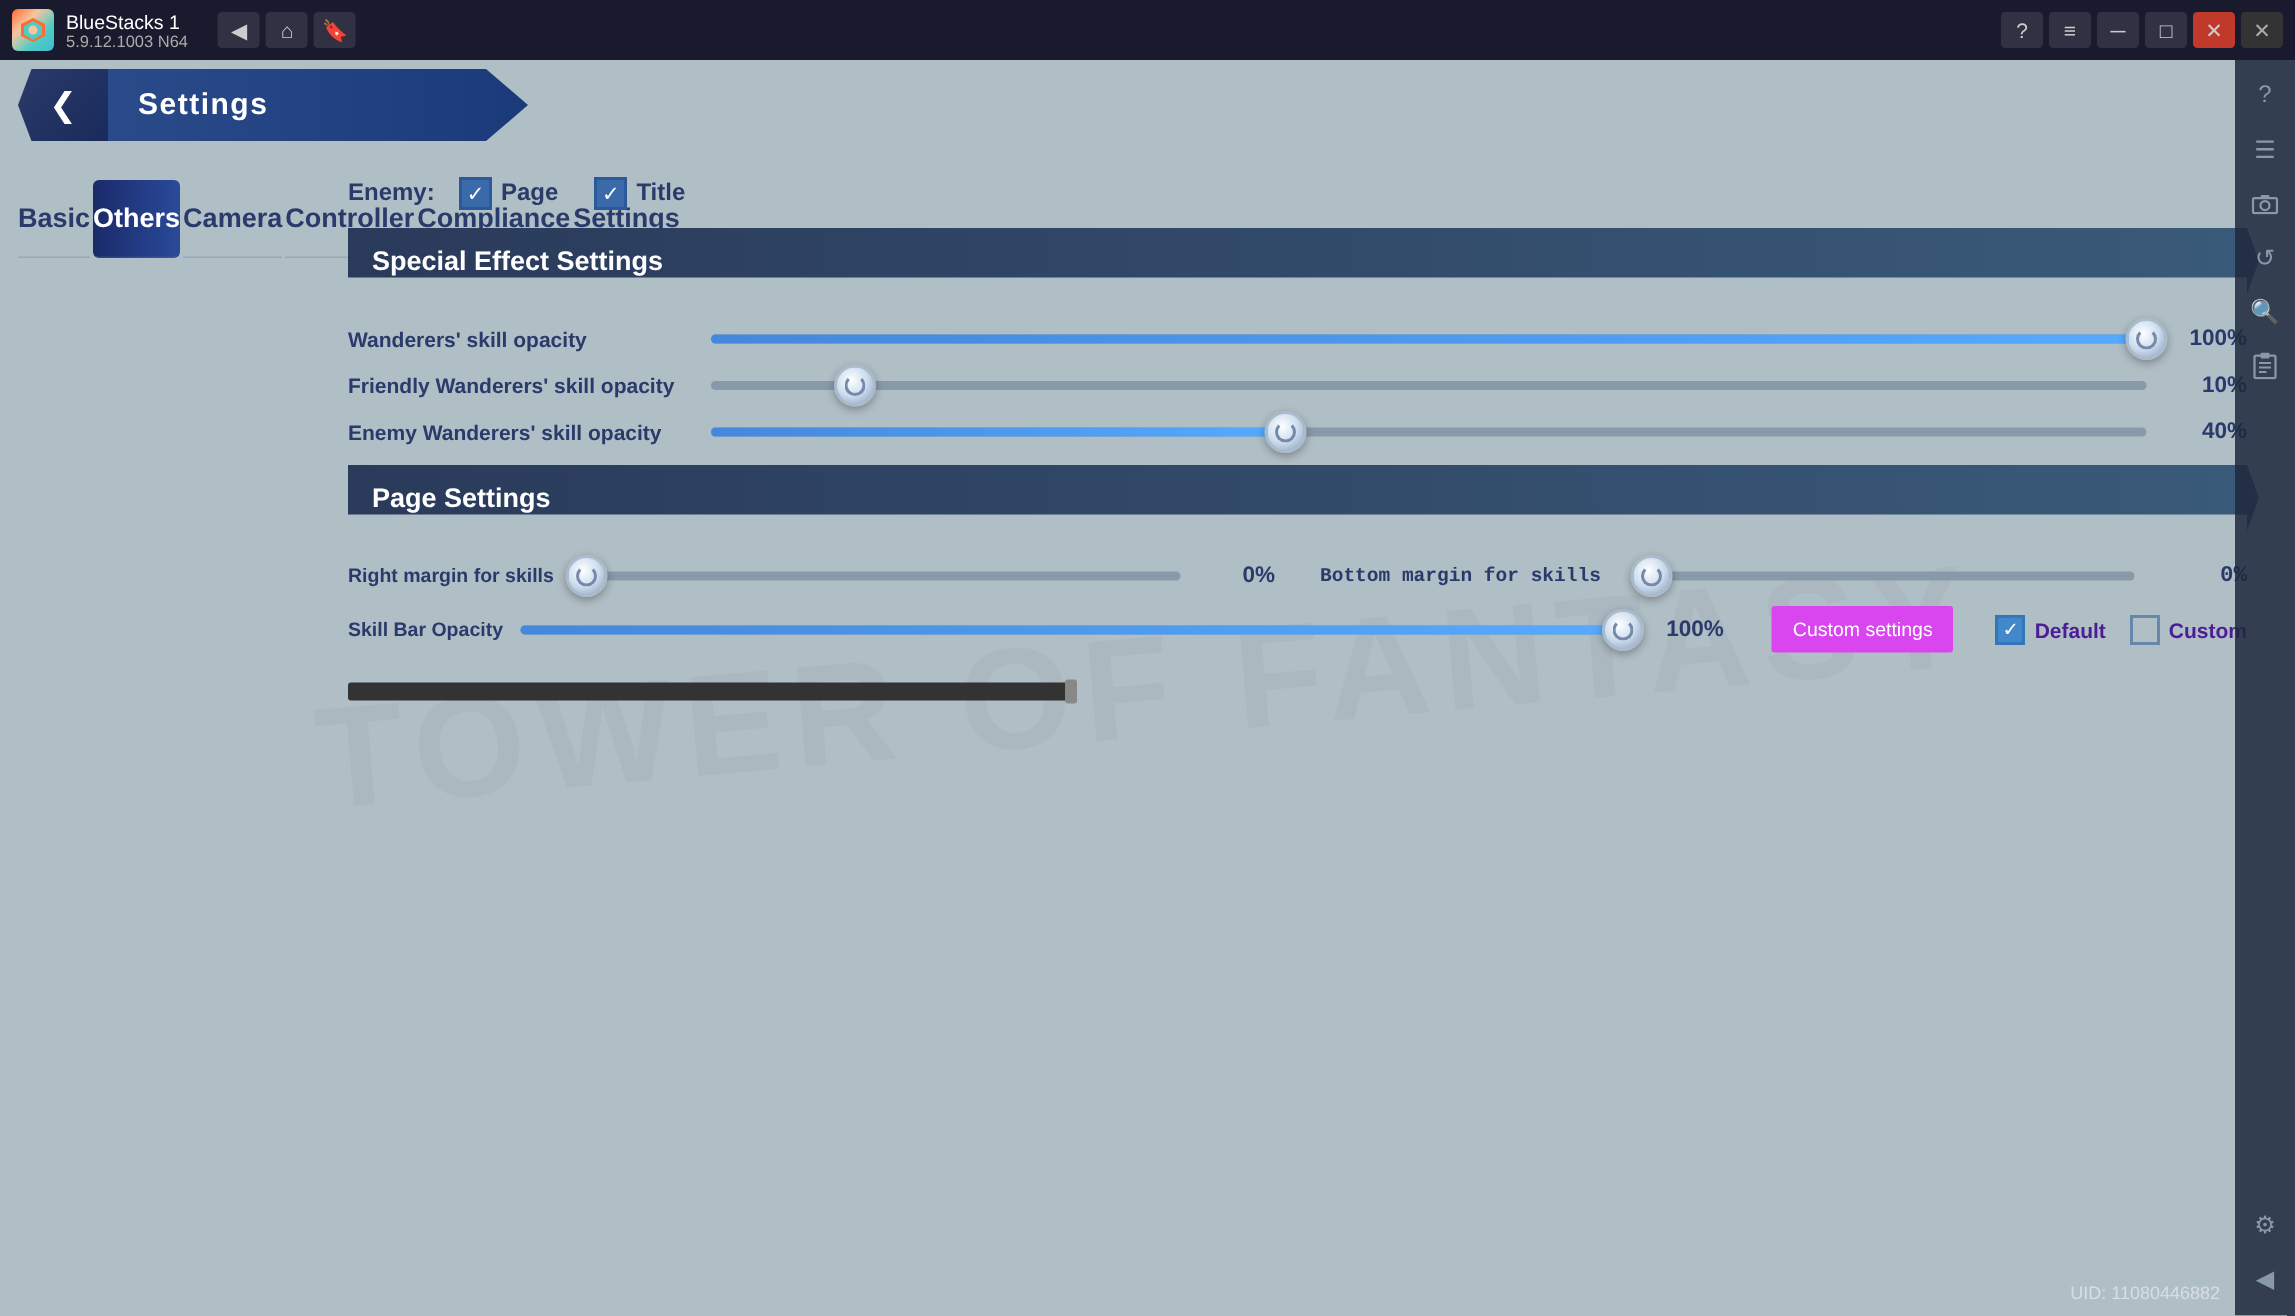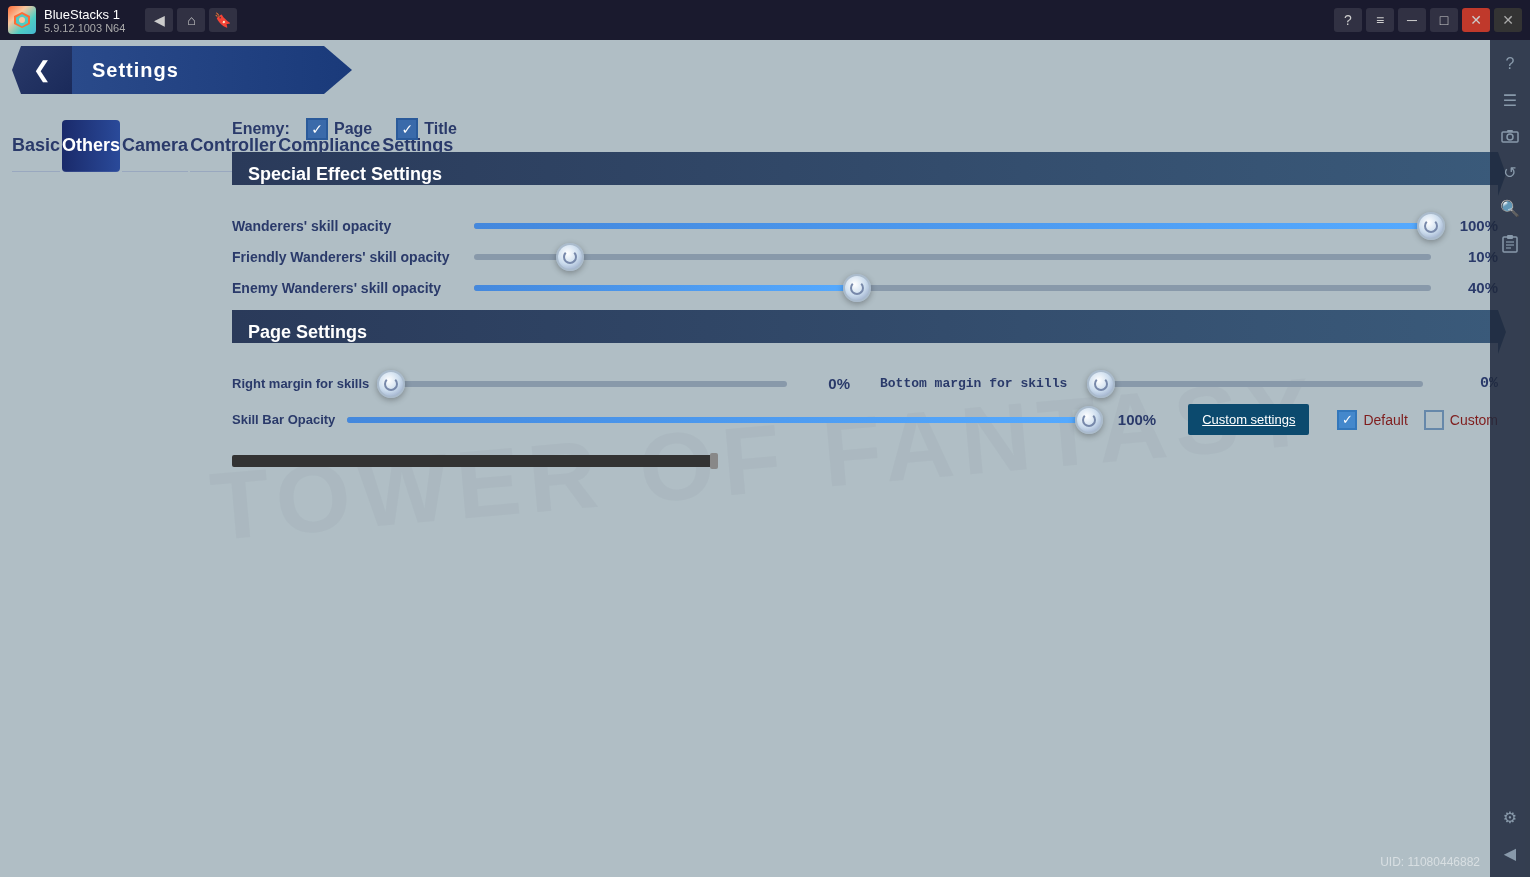--- a/index.html
+++ b/index.html
@@ -357,29 +357,28 @@
     
     .skillbar-row {
       display: flex;
       align-items: center;
       gap: 12px;
       margin-top: 10px;
     }
 
     
     .custom-settings-btn {
-      background: #0c4a6e;
+      background: #d946ef;
       color: white;
       border: none;
       padding: 8px 14px;
       font-size: 13px;
       cursor: pointer;
       border-radius: 2px;
       white-space: nowrap;
-      text-decoration: underline;
     }
 
     
     .option-group {
       display: flex;
       align-items: center;
       gap: 16px;
     }
     .option-item {
       display: flex;
@@ -395,23 +394,23 @@
       align-items: center;
       justify-content: center;
       font-size: 13px;
     }
     .option-item .cb-sq.checked {
       background: #4488cc;
       border-color: #3377bb;
       color: white;
     }
     .option-item span {
-      color: #7f1d1d;
+      color: #4c1d95;
       font-size: 14px;
-      font-weight: 400;
+      font-weight: 700;
     }
 
     
     .bottom-bar {
       height: 12px;
       background: #333;
       margin: 12px 0 0 0;
       border-radius: 2px;
       width: 480px;
       position: relative;

